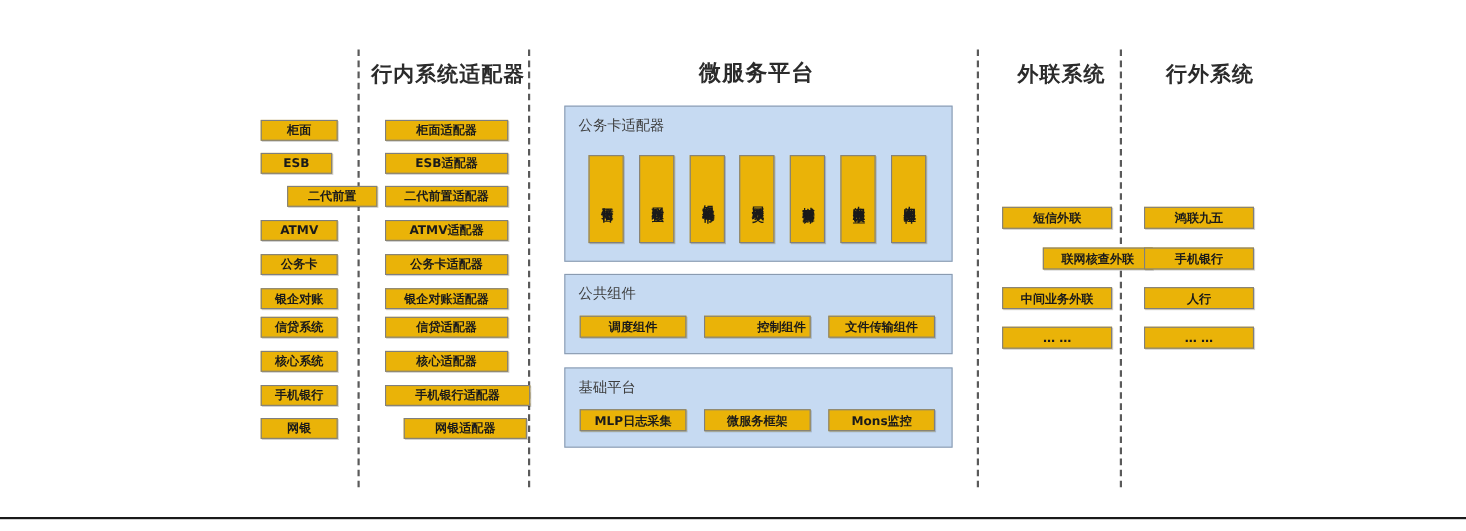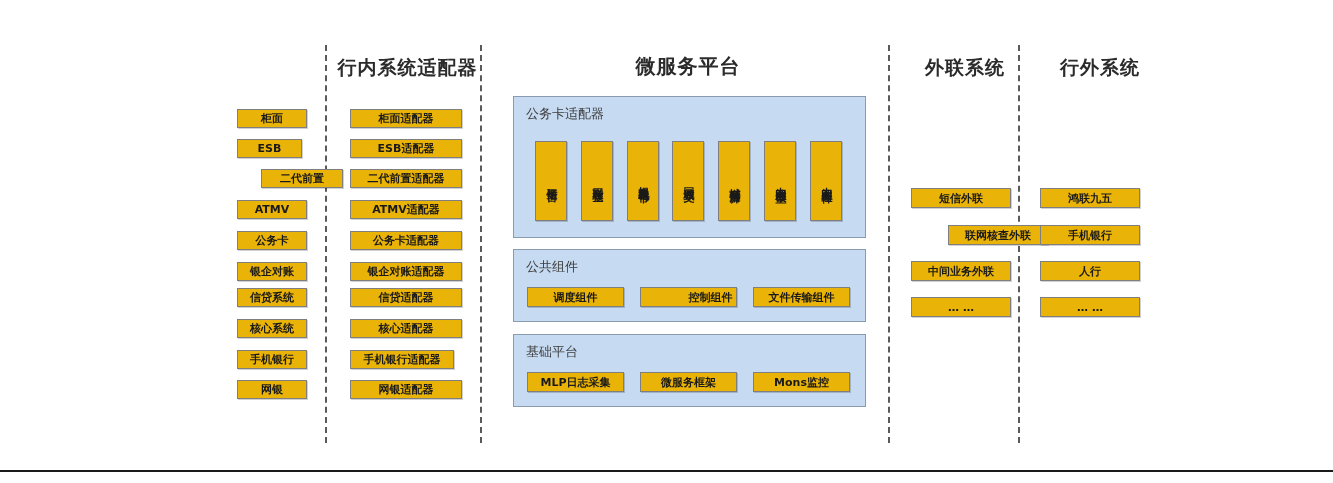--- a/index.html
+++ b/index.html
@@ -117,22 +117,22 @@
   <div class="gbox" style="left:237px; top:380px; width:70px; height:19px;">网银</div>
 
   <div class="gbox" style="left:350px; top:109px; width:112px; height:19px;">柜面适配器</div>
   <div class="gbox" style="left:350px; top:139px; width:112px; height:19px;">ESB适配器</div>
   <div class="gbox" style="left:350px; top:169px; width:112px; height:19px;">二代前置适配器</div>
   <div class="gbox" style="left:350px; top:200px; width:112px; height:19px;">ATMV适配器</div>
   <div class="gbox" style="left:350px; top:231px; width:112px; height:19px;">公务卡适配器</div>
   <div class="gbox" style="left:350px; top:262px; width:112px; height:19px;">银企对账适配器</div>
   <div class="gbox" style="left:350px; top:288px; width:112px; height:19px;">信贷适配器</div>
   <div class="gbox" style="left:350px; top:319px; width:112px; height:19px;">核心适配器</div>
-  <div class="gbox" style="left:350px; top:350px; width:104px; height:19px;">手机银行适配器</div>
-  <div class="gbox" style="left:350px; top:380px; width:112px; height:19px;">网银适配器</div>
+  <div class="gbox" style="left:350px; top:350px; width:132px; height:19px;">手机银行适配器</div>
+  <div class="gbox" style="left:367px; top:380px; width:112px; height:19px;">网银适配器</div>
 
   <div class="bpanel" style="left:513px; top:96px; width:353px; height:142px;">
     <div class="bpanel-title">公务卡适配器</div>
   </div>
   <div class="gbox vert" style="left:535px; top:141px; width:32px; height:80px;">短信平台</div>
   <div class="gbox vert" style="left:581px; top:141px; width:32px; height:80px;">联网核查</div>
   <div class="gbox vert" style="left:627px; top:141px; width:32px; height:80px;">银联及银行卡</div>
   <div class="gbox vert" style="left:672px; top:141px; width:32px; height:80px;">同城票交</div>
   <div class="gbox vert" style="left:718px; top:141px; width:32px; height:80px;">城商行清算</div>
   <div class="gbox vert" style="left:764px; top:141px; width:32px; height:80px;">中间业务模型</div>

